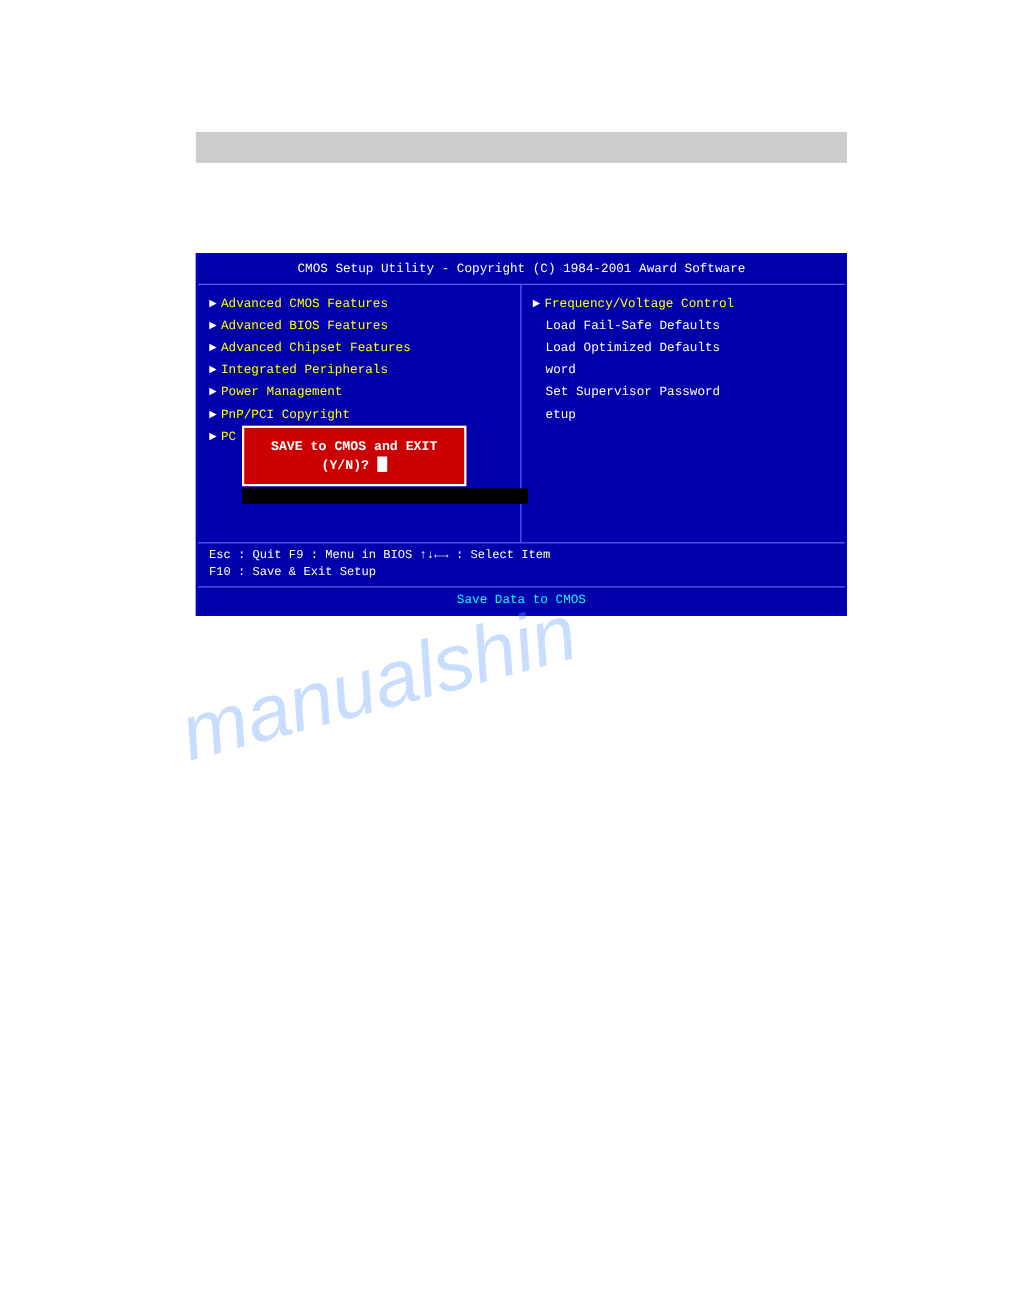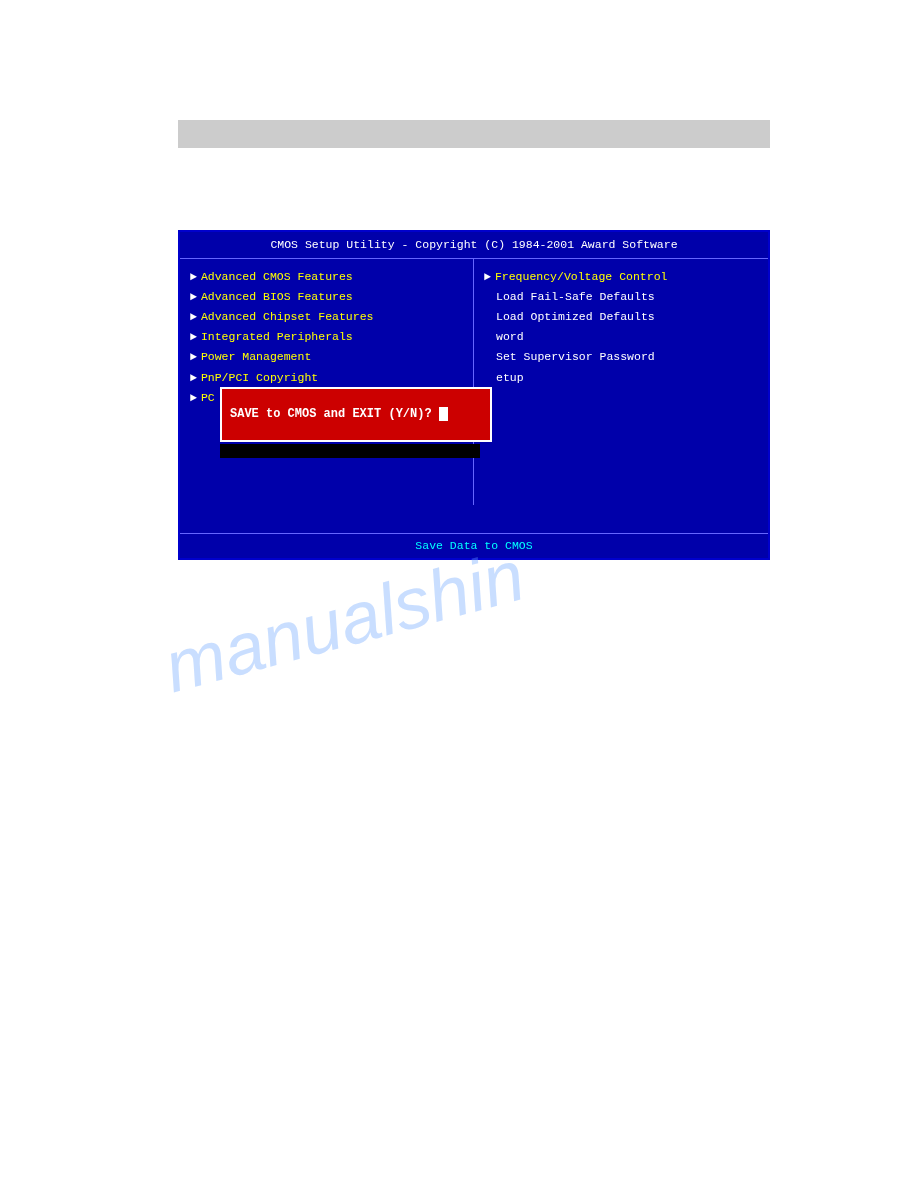--- a/index.html
+++ b/index.html
@@ -119,27 +119,27 @@
       left: 0;
       width: 100%;
       height: 100%;
       pointer-events: none;
     }
 
     .dialog-box {
       position: absolute;
       top: 155px;
       left: 40px;
-      width: 272px;
+      width: 204px;
       height: 55px;
       background: #cc0000;
       border: 2px solid #ffffff;
       display: flex;
       flex-direction: column;
-      align-items: flex-start;
+      align-items: flex-end;
       justify-content: center;
       z-index: 10;
     }
 
     .dialog-text {
       color: #ffffff;
       font-size: 12px;
       font-family: 'Courier New', Courier, monospace;
       font-weight: bold;
       text-align: center;
@@ -239,20 +239,24 @@
       <div class="menu-item-plain">
         <span>Set Supervisor Password</span>
       </div>
       <div class="menu-item-plain">
         <span>etup</span>
       </div>
     </div>
   </div>
 
   <div class="bios-footer">
+    <div class="bios-footer-top">
+      <span>Esc : Quit    F9 : Menu in BIOS    ↑↓←→ : Select Item</span><br>
+      <span>F10 : Save &amp; Exit Setup</span>
+    </div>
     <div class="bios-footer-bottom">Save Data to CMOS</div>
   </div>
 
   <div class="dialog-overlay">
     <div class="dialog-box">
       <div class="dialog-text">
         SAVE to CMOS and EXIT (Y/N)?&nbsp;<span class="dialog-cursor"></span>
       </div>
     </div>
     <div class="dialog-bar"></div>

